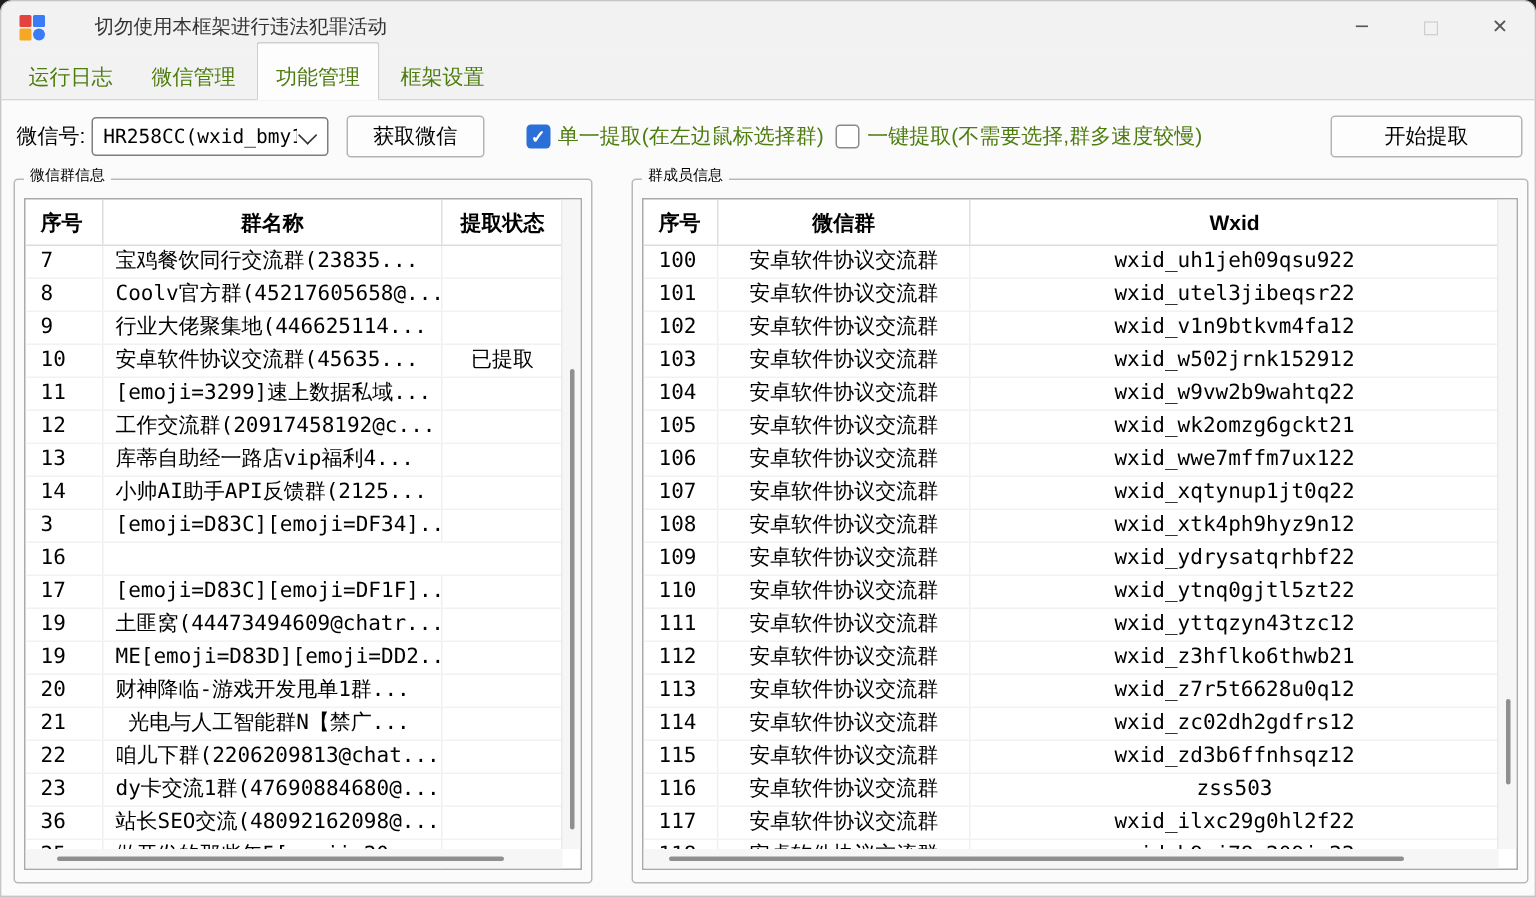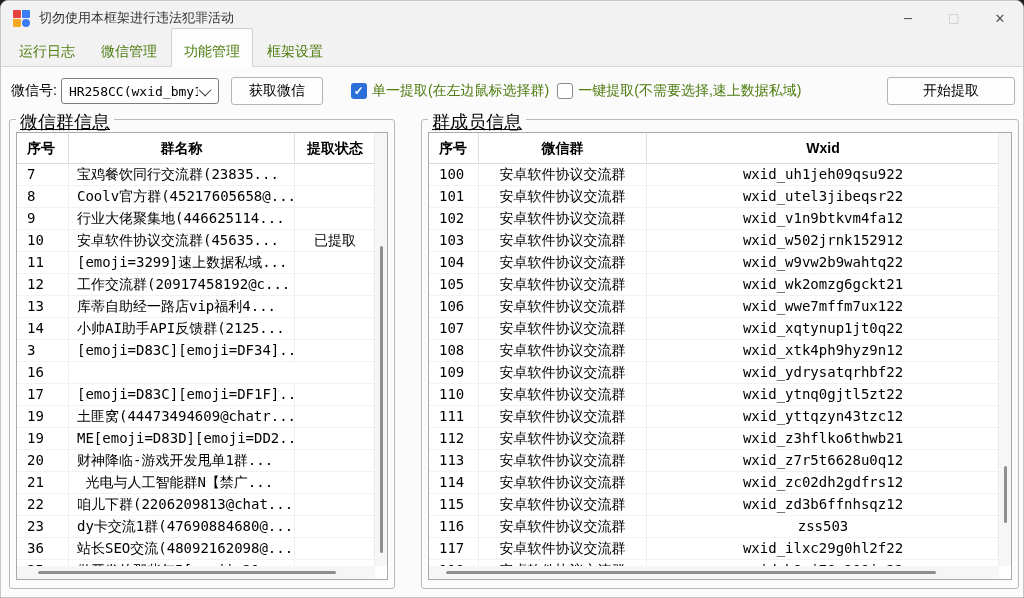--- a/index.html
+++ b/index.html
@@ -1,20 +1,20 @@
 <!DOCTYPE html>
 <html><head>
 <meta charset="utf-8">
 <style>
   html,body{margin:0;padding:0;width:1024px;height:598px;overflow:hidden;background:#1f1f1f;
     font-family:"Liberation Sans", sans-serif;}
   .window{position:absolute;inset:0;background:#fbfbfb;border-radius:8px 8px 0 0;overflow:hidden;
     border:1px solid #c7c7c7;box-sizing:border-box;}
   
-  .titlebar{height:34px;background:#f2f2f2;display:flex;align-items:center;padding-left:12px;}
+  .titlebar{height:34px;background:#f2f2f2;display:flex;align-items:center;padding-left:12px;gap:24px;}
   .applogo{width:17px;height:17px;display:grid;grid-template-columns:8px 8px;grid-template-rows:8px 8px;gap:1px;margin-right:9px;}
   .applogo i{display:block;border-radius:1px;}
   .applogo .q1{background:#e5433e;}
   .applogo .q2{background:#3c7bf6;}
   .applogo .q3{background:#f7a823;}
   .applogo .q4{background:#3c7bf6;border-radius:50%;}
   .title-text{font-size:13px;color:#333;}
   .caption{margin-left:auto;display:flex;height:34px;}
   .cap-btn{width:46px;height:34px;display:flex;align-items:center;justify-content:center;
     font-size:13px;color:#555;font-family:"DejaVu Sans", sans-serif;}
@@ -43,21 +43,21 @@
   .chk-group.second{margin-left:8px;}
   .cb{width:16px;height:16px;border-radius:3px;box-sizing:border-box;display:flex;align-items:center;
     justify-content:center;margin-right:5px;flex:none;}
   .cb.on{background:#2b6fd8;color:#fff;font-size:12px;font-weight:bold;}
   .cb.off{background:#fff;border:1px solid #8a8a8a;}
   .chk-label{font-size:14px;color:#4d7c0f;}
   
   .panel{position:absolute;border:1px solid #b9b9b9;border-radius:3px;}
   .panel-left{left:8px;top:52px;width:384px;height:468px;}
   .panel-right{left:420px;top:52px;width:596px;height:468px;}
-  .panel-title{position:absolute;top:-10px;left:6px;background:#fbfbfb;padding:0 4px;font-size:18px;color:#000;text-decoration:underline;}
+  .panel-title{position:absolute;top:-10px;left:6px;background:#fbfbfb;padding:0 4px;font-size:10px;color:#000;}
   .tframe{position:absolute;left:6px;right:6px;top:12px;bottom:8px;background:#fff;
     border:1px solid #a9a9a9;overflow:hidden;}
   .thead,.trow{display:grid;}
   .panel-left .thead,.panel-left .trow{grid-template-columns:52px 226px 1fr;}
   .panel-right .thead,.panel-right .trow{grid-template-columns:50px 168px 1fr;}
   .thead{height:30px;line-height:30px;font-size:14px;font-weight:bold;border-bottom:1px solid #dcdcdc;
     margin-right:12px;}
   .hc{border-right:1px solid #dedede;text-align:center;overflow:hidden;white-space:nowrap;}
   .hc:last-child{border-right:none;}
   .hc.c-index{text-align:left;padding-left:10px;}
@@ -109,21 +109,21 @@
         <span class="combo-text">HR258CC(wxid_bmy13:</span>
         <span class="chev"></span>
       </span>
       <span class="btn btn-get">获取微信</span>
       <span class="chk-group">
         <span class="cb on">✓</span>
         <span class="chk-label">单一提取(在左边鼠标选择群)</span>
       </span>
       <span class="chk-group second">
         <span class="cb off"></span>
-        <span class="chk-label">一键提取(不需要选择,速上数据私域)</span>
+        <span class="chk-label">一键提取(不需要选择,群多速度较慢)</span>
       </span>
       <span class="btn btn-start">开始提取</span>
     </div>
 
     <div class="panel panel-left">
       <span class="panel-title">微信群信息</span>
       <div class="tframe">
         <div class="thead">
           <span class="hc c-index">序号</span>
           <span class="hc c-name">群名称</span>

